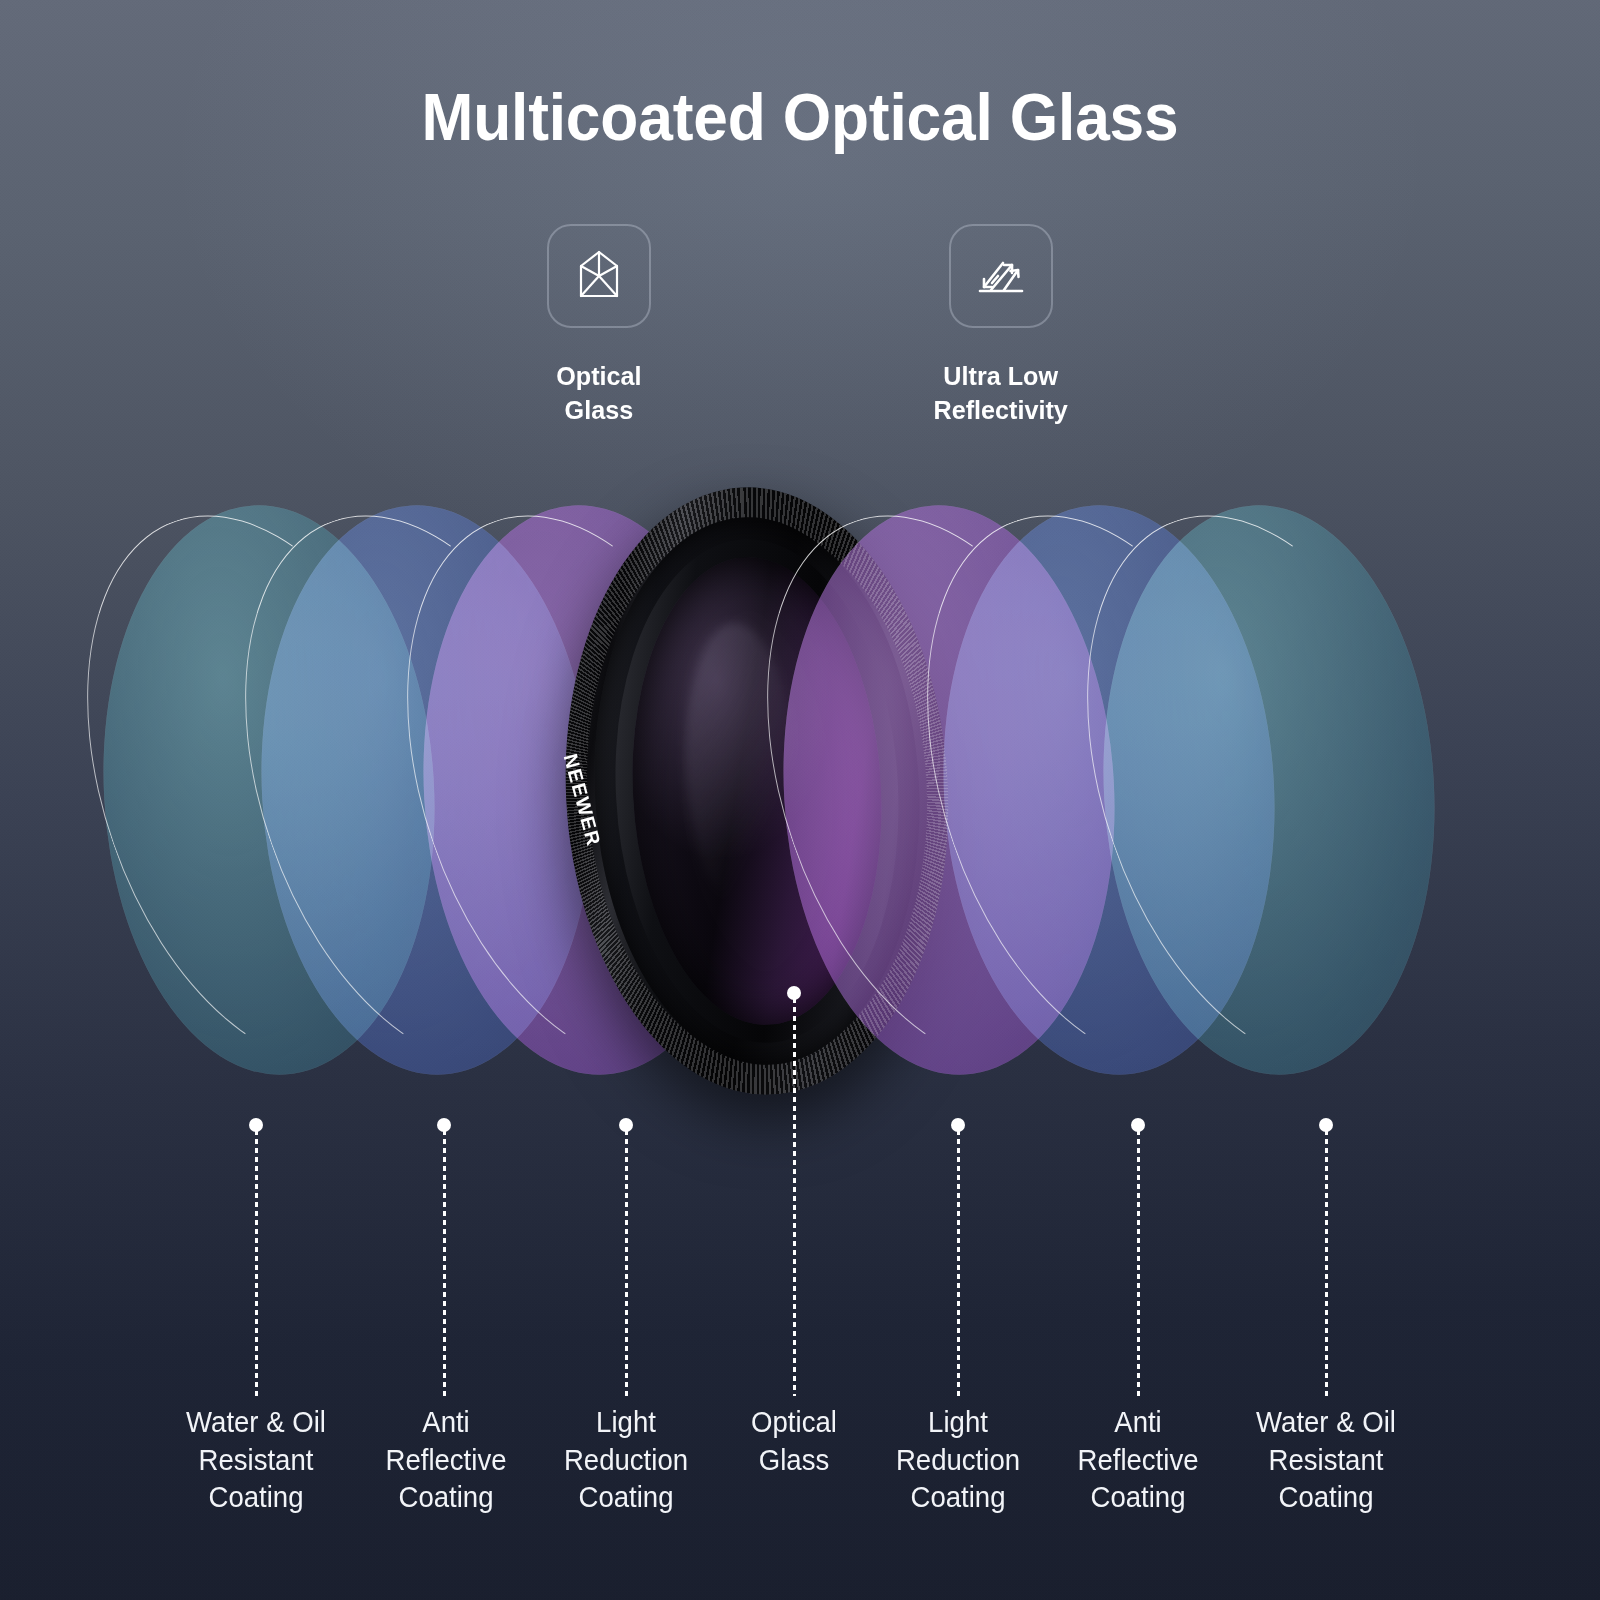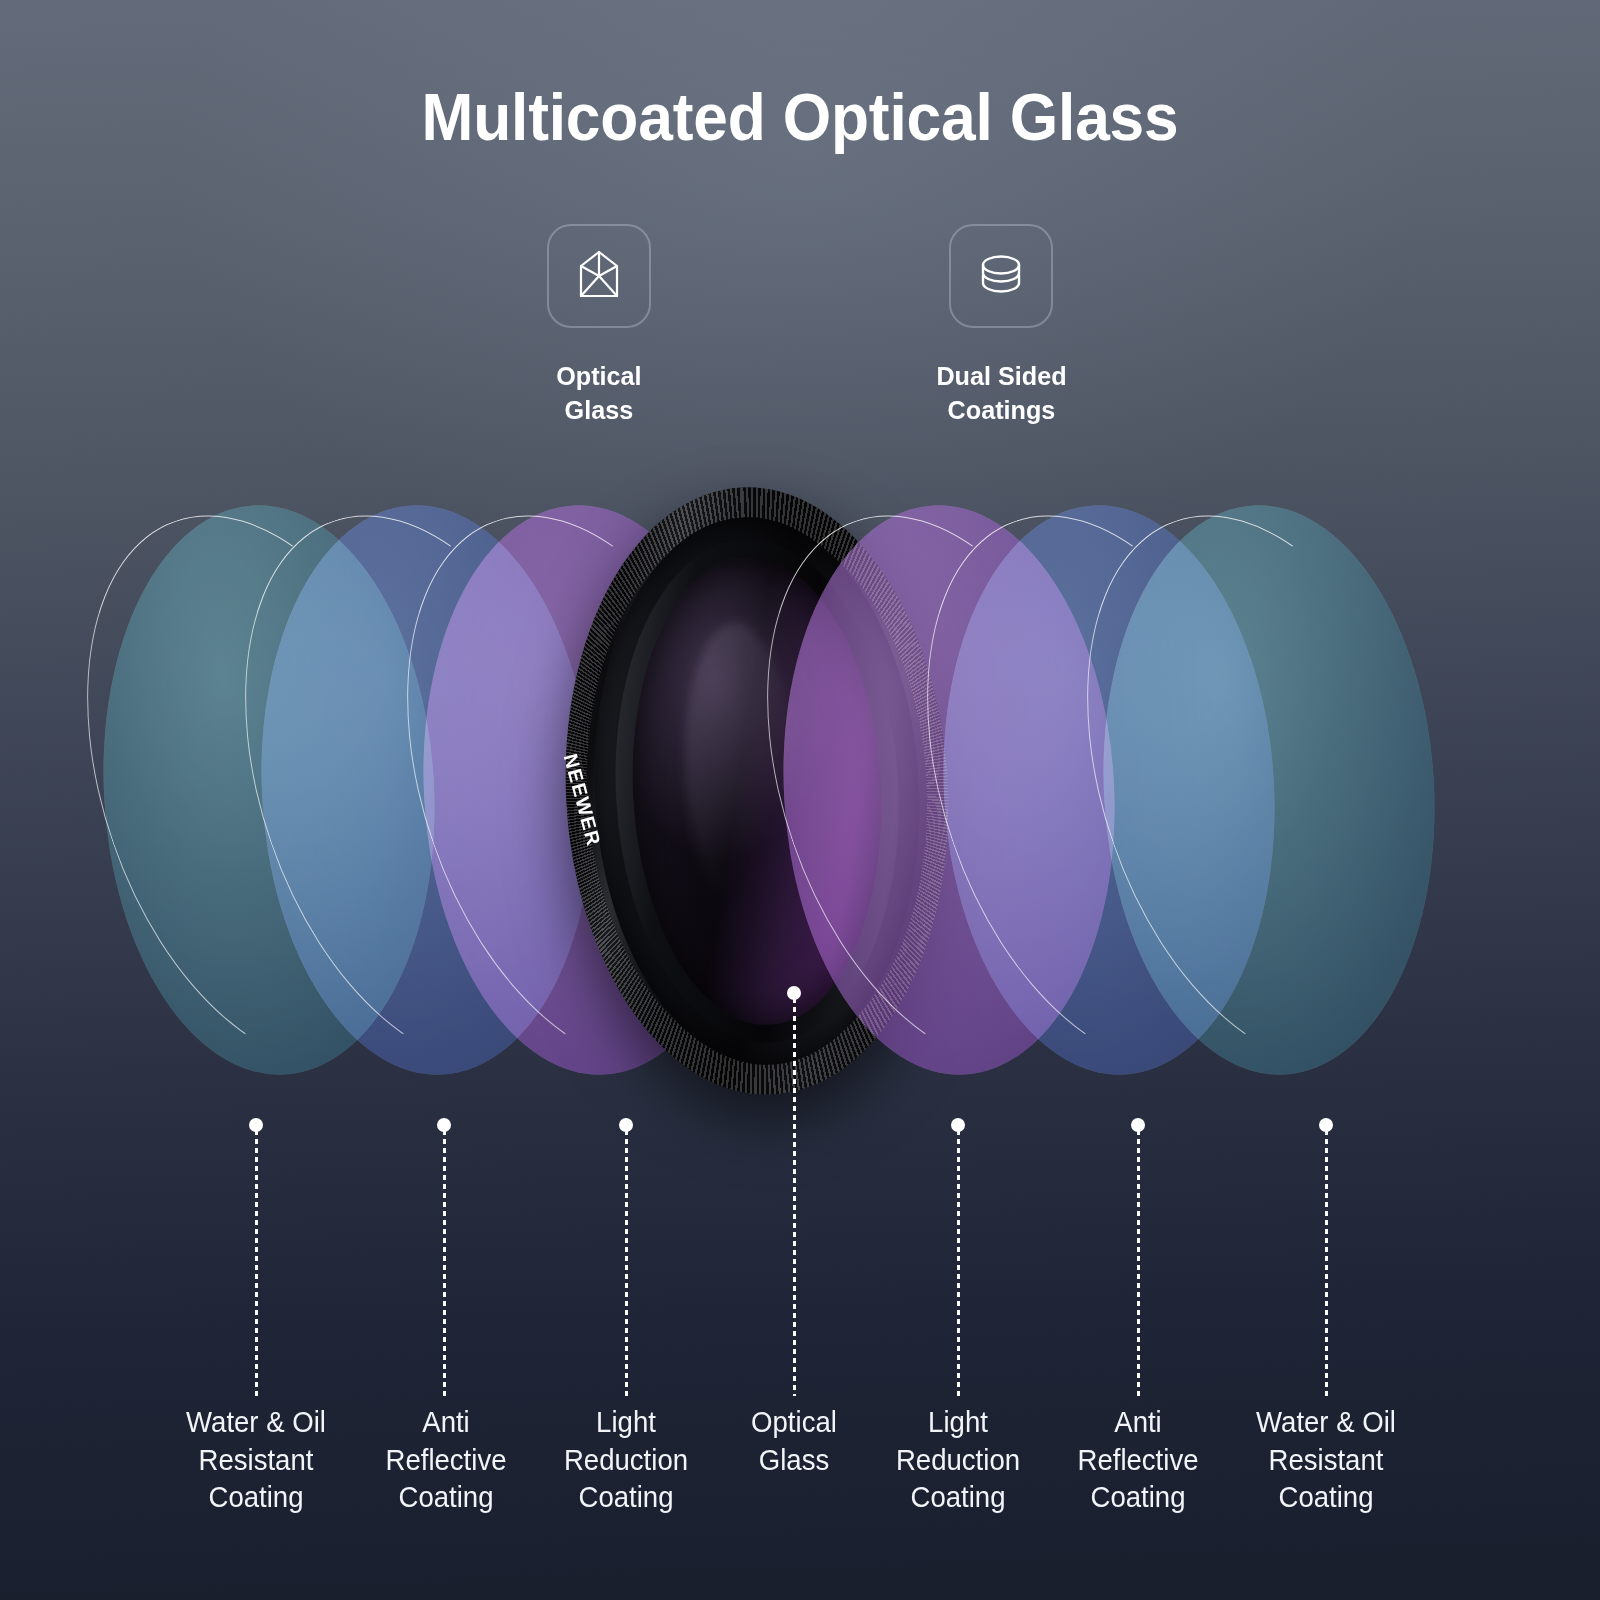--- a/index.html
+++ b/index.html
@@ -159,34 +159,39 @@
           <path d="M30 6 L30 30"></path>
           <path d="M30 30 L12 50"></path>
           <path d="M30 30 L48 50"></path>
         </g>
       </svg>
     </div>
     <div class="feat-label">Optical
 Glass</div>
   </div>
 
+
   <div class="feat">
     <div class="feat-box">
       <svg width="60" height="60" viewBox="0 0 60 60">
-        <g fill="none" stroke="#ffffff" stroke-width="2.4" stroke-linecap="round">
-          <ellipse cx="30" cy="19" rx="18" ry="8.5"></ellipse>
-          <path d="M12 19 L12 27 A18 8.5 0 0 0 48 27 L48 19"></path>
-          <path d="M12 29 L12 37 A18 8.5 0 0 0 48 37 L48 29"></path>
+        <g fill="none" stroke="#ffffff" stroke-width="2.6" stroke-linecap="round" stroke-linejoin="round">
+          <path d="M9 45 L51 45"></path>
+          <path d="M13 41 L32 17"></path>
+          <path d="M13 41 L13 33 M13 41 L21 41"></path>
+          <path d="M21 37 L27 30"></path>
+          <path d="M20 44 L41 19"></path>
+          <path d="M41 19 L33 19 M41 19 L41 27"></path>
+          <path d="M33 44 L47 24"></path>
+          <path d="M47 24 L39.5 25 M47 24 L47.5 31"></path>
         </g>
       </svg>
     </div>
-    <div class="feat-label">Dual Sided
-Coatings</div>
-  </div>
-
+    <div class="feat-label">Ultra Low
+Reflectivity</div>
+  </div>
 
 </div>
 
 <div id="stage">
 
   <div class="layer" style="left:104px; top:505px; width:330px; height:570px;
               background: radial-gradient(ellipse at 38% 30%, rgba(109,168,180,.62), rgba(62,118,138,.50) 70%, rgba(52,100,122,.44) 100%);"></div>
 
   <div class="layer" style="left:262px; top:505px; width:330px; height:570px;
               background: radial-gradient(ellipse at 38% 30%, rgba(110,140,205,.60), rgba(74,100,178,.50) 70%, rgba(66,88,160,.46) 100%);"></div>

